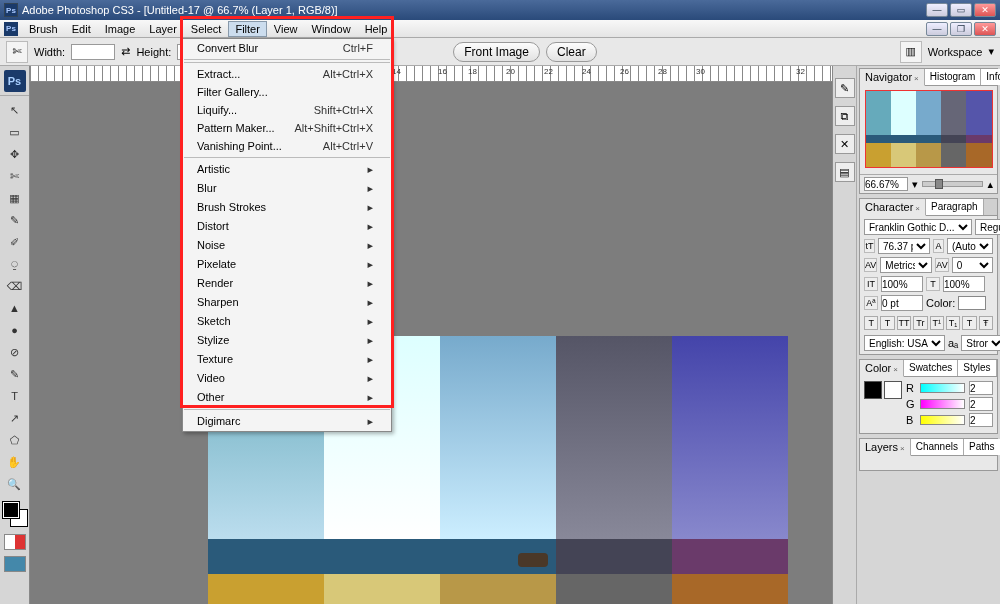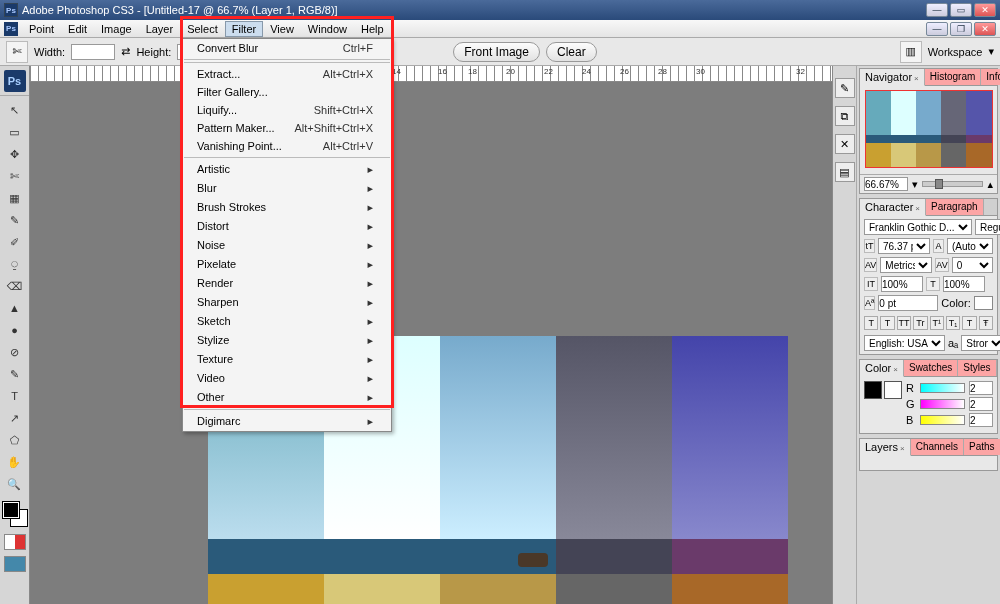--- a/index.html
+++ b/index.html
@@ -47,21 +47,21 @@
   .s4 .sky{background:linear-gradient(#556,#889);} .s4 .sea{background:#445;} .s4 .sand{background:#666;}
   .s5 .sky{background:linear-gradient(#44a,#88c);} .s5 .sea{background:#6a3a6a;} .s5 .sand{background:#a86828;}
   .rock{position:absolute; right:8px; top:62%; width:30px;height:14px; background:#4a3828; border-radius:4px;}
 
   .rightcol{ position:absolute; top:66px; right:0; width:168px; bottom:0; background:#d6d6d6; border-left:1px solid #888; display:flex;}
   .rc-strip{ width:24px; background:#d6d6d6; border-right:1px solid #aaa; display:flex; flex-direction:column; align-items:center; gap:8px; padding-top:12px;}
   .rc-strip .ic{ width:20px;height:20px; border:1px solid #999; background:#eee; display:flex;align-items:center;justify-content:center;}
   .rc-main{ flex:1; display:flex; flex-direction:column; overflow:hidden;}
   .panel{ border:1px solid #999; margin:2px; background:#e8e8e8;}
   .panel .tabs{ display:flex; background:#d0d0d0; border-bottom:1px solid #999;}
-  .panel .tabs .tab{ padding:2px 5px; font-size:10px; background:#fca5a5; border-right:1px solid #aaa; cursor:default;}
+  .panel .tabs .tab{ padding:2px 5px; font-size:10px; background:#ffffff; border-right:1px solid #aaa; cursor:default;}
   .panel .tabs .tab.active{ background:#e8e8e8; border-bottom:1px solid #e8e8e8; margin-bottom:-1px;}
   .panel .tabs .tab .x{ margin-left:2px; color:#666; font-size:8px;}
   .nav-preview{ height:88px; padding:4px; }
   .nav-preview .thumb{ width:128px; height:78px; border:1px solid #e33; margin:0 auto; display:flex;}
   .nav-preview .thumb div{flex:1;}
   .nav-foot{ display:flex; align-items:center; padding:2px 4px; gap:4px; border-top:1px solid #aaa;}
   .nav-foot input{ width:44px; height:14px; border:1px solid #999; font-size:10px;}
   .slider{ flex:1; height:6px; background:#ccc; border:1px solid #999; position:relative;}
   .slider .h{position:absolute; left:20%; top:-3px; width:8px;height:10px; background:#888; border:1px solid #555;}
   .char-body{ padding:3px 4px; display:flex; flex-direction:column; gap:3px;}
@@ -95,21 +95,21 @@
   <span class="title">Adobe Photoshop CS3 - [Untitled-17 @ 66.7% (Layer 1, RGB/8)]</span>
   <div class="win-btns">
     <div class="win-btn">—</div>
     <div class="win-btn">▭</div>
     <div class="win-btn close">✕</div>
   </div>
 </div>
 
 <div class="menubar">
   <span class="doc-icon">Ps</span>
-  <span id="menu-container"><span class="menu u">Point</span><span class="menu u">Edit</span><span class="menu u">Image</span><span class="menu u">Layer</span><span class="menu u">Select</span><span class="menu u active">Filter</span><span class="menu u">View</span><span class="menu u">Window</span><span class="menu u">Help</span></span>
+  <span id="menu-container"><span class="menu u">Brush</span><span class="menu u">Edit</span><span class="menu u">Image</span><span class="menu u">Layer</span><span class="menu u">Select</span><span class="menu u active">Filter</span><span class="menu u">View</span><span class="menu u">Window</span><span class="menu u">Help</span></span>
   <span style="flex:1"></span>
   <div class="win-btns" style="margin-right:4px;">
     <div class="win-btn">—</div>
     <div class="win-btn">❐</div>
     <div class="win-btn close">✕</div>
   </div>
 </div>
 
 <div class="optbar">
   <div class="ic">✄</div>
@@ -270,21 +270,21 @@
           <select style="width:46px"><option>0</option></select>
         </div>
         <div class="row">
           <span class="lbl">IT</span>
           <input style="width: 42px;" value="100%">
           <span class="lbl">T</span>
           <input style="width: 42px;" value="100%">
         </div>
         <div class="row">
           <span class="lbl">Aª</span>
-          <input style="width: 60px;" value="0 pt">
+          <input style="width: 42px;" value="0 pt">
           <span>Color:</span>
           <div style="width:28px;height:14px;border:1px solid #888;background:#fff"></div>
         </div>
         <div class="char-buttons" id="char-style-btns">
             <div class="b">T</div>
             <div class="b">T</div>
             <div class="b">TT</div>
             <div class="b">Tr</div>
             <div class="b">T¹</div>
             <div class="b">T₁</div>

